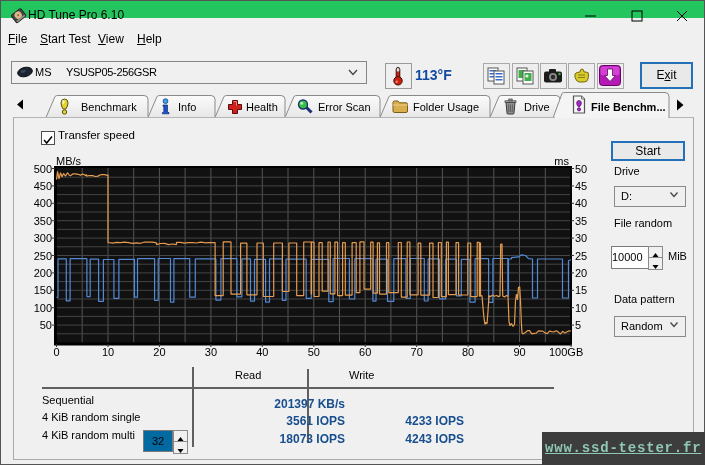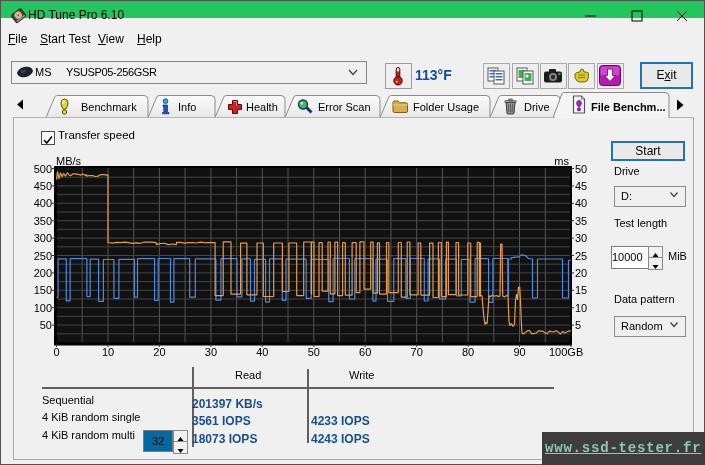--- a/index.html
+++ b/index.html
@@ -24,21 +24,21 @@
 .btn{position:absolute;background:#e9e9e9;border:2px solid #2471b8;font-size:11px;text-align:center;}
 #startbtn{left:610px;top:129px;width:70px;height:16px;line-height:16px;font-size:12px;margin-top:11px;}
 .rlbl{position:absolute;left:613px;font-size:11px;color:#000;}
 .rcombo{position:absolute;left:613px;width:70px;height:19px;background:#efefef;border:1px solid #8a8a8a;font-size:11px;}
 .rcombo span{position:absolute;left:6px;top:3px;}
 .carrow{position:absolute;right:7px;top:4px;width:8px;height:8px;}
 #spinbox{position:absolute;left:610px;top:245px;width:36px;height:21px;background:#fff;border:1px solid #7a7a7a;font-size:11px;text-align:left;line-height:21px;padding-right:2px;}
 .spinbtns{position:absolute;width:13px;height:11px;background:#f0f0f0;border:1px solid #8a8a8a;}
 #miblbl{position:absolute;left:667px;top:249px;font-size:11px;}
 .tlbl{position:absolute;font-size:11px;color:#000;}
-.tval{position:absolute;font-size:12px;font-weight:bold;color:#174e8e;text-align:left;width:110px;}
+.tval{position:absolute;font-size:12px;font-weight:bold;color:#174e8e;text-align:right;width:110px;padding-left:43px;}
 #wm{position:absolute;left:541px;top:431px;width:164px;height:34px;background:#3d3d3d;}
 #wmtext{position:absolute;left:3px;top:8px;font-family:"Liberation Mono",monospace;font-size:14px;font-weight:bold;color:#8fc8b4;text-decoration:underline;letter-spacing:0.8px;}
 </style>
 </head>
 <body>
 <div id="win">
   <div id="titlebar">
     <svg class="abs" style="left:9px;top:6px" width="17" height="17">
         <g transform="rotate(-38 8.5 8.5)">
           <rect x="2.5" y="4" width="12" height="9.5" rx="1.5" fill="#4a4540" stroke="#262626" stroke-width="1"></rect>
@@ -317,21 +317,21 @@
 </svg>
 
   <div class="btn" id="startbtn">Start</div>
   <span class="rlbl" style="top:164px">Drive</span>
   <div class="rcombo" style="top:185px">
       <span>D:</span>
       <svg class="carrow">
         <path d="M0.5 1.5 L4 5.5 L7.5 1.5" fill="none" stroke="#444" stroke-width="1.3"></path>
       </svg>
     </div>
-  <span class="rlbl" style="top:216px">Test length</span>
+  <span class="rlbl" style="top:216px">File random</span>
   <div id="spinbox">10000</div>
   <div class="spinbtns" style="left:647px;top:245px"><svg width="13" height="11">
         <path d="M6.5 3 L9.5 7 L3.5 7 Z" fill="#000"></path>
       </svg></div>
   <div class="spinbtns" style="left:647px;top:256px"><svg width="13" height="11">
         <path d="M6.5 8 L9.5 4 L3.5 4 Z" fill="#000"></path>
       </svg></div>
   <span id="miblbl">MiB</span>
   <span class="rlbl" style="top:292px">Data pattern</span>
   <div class="rcombo" style="top:315px">

